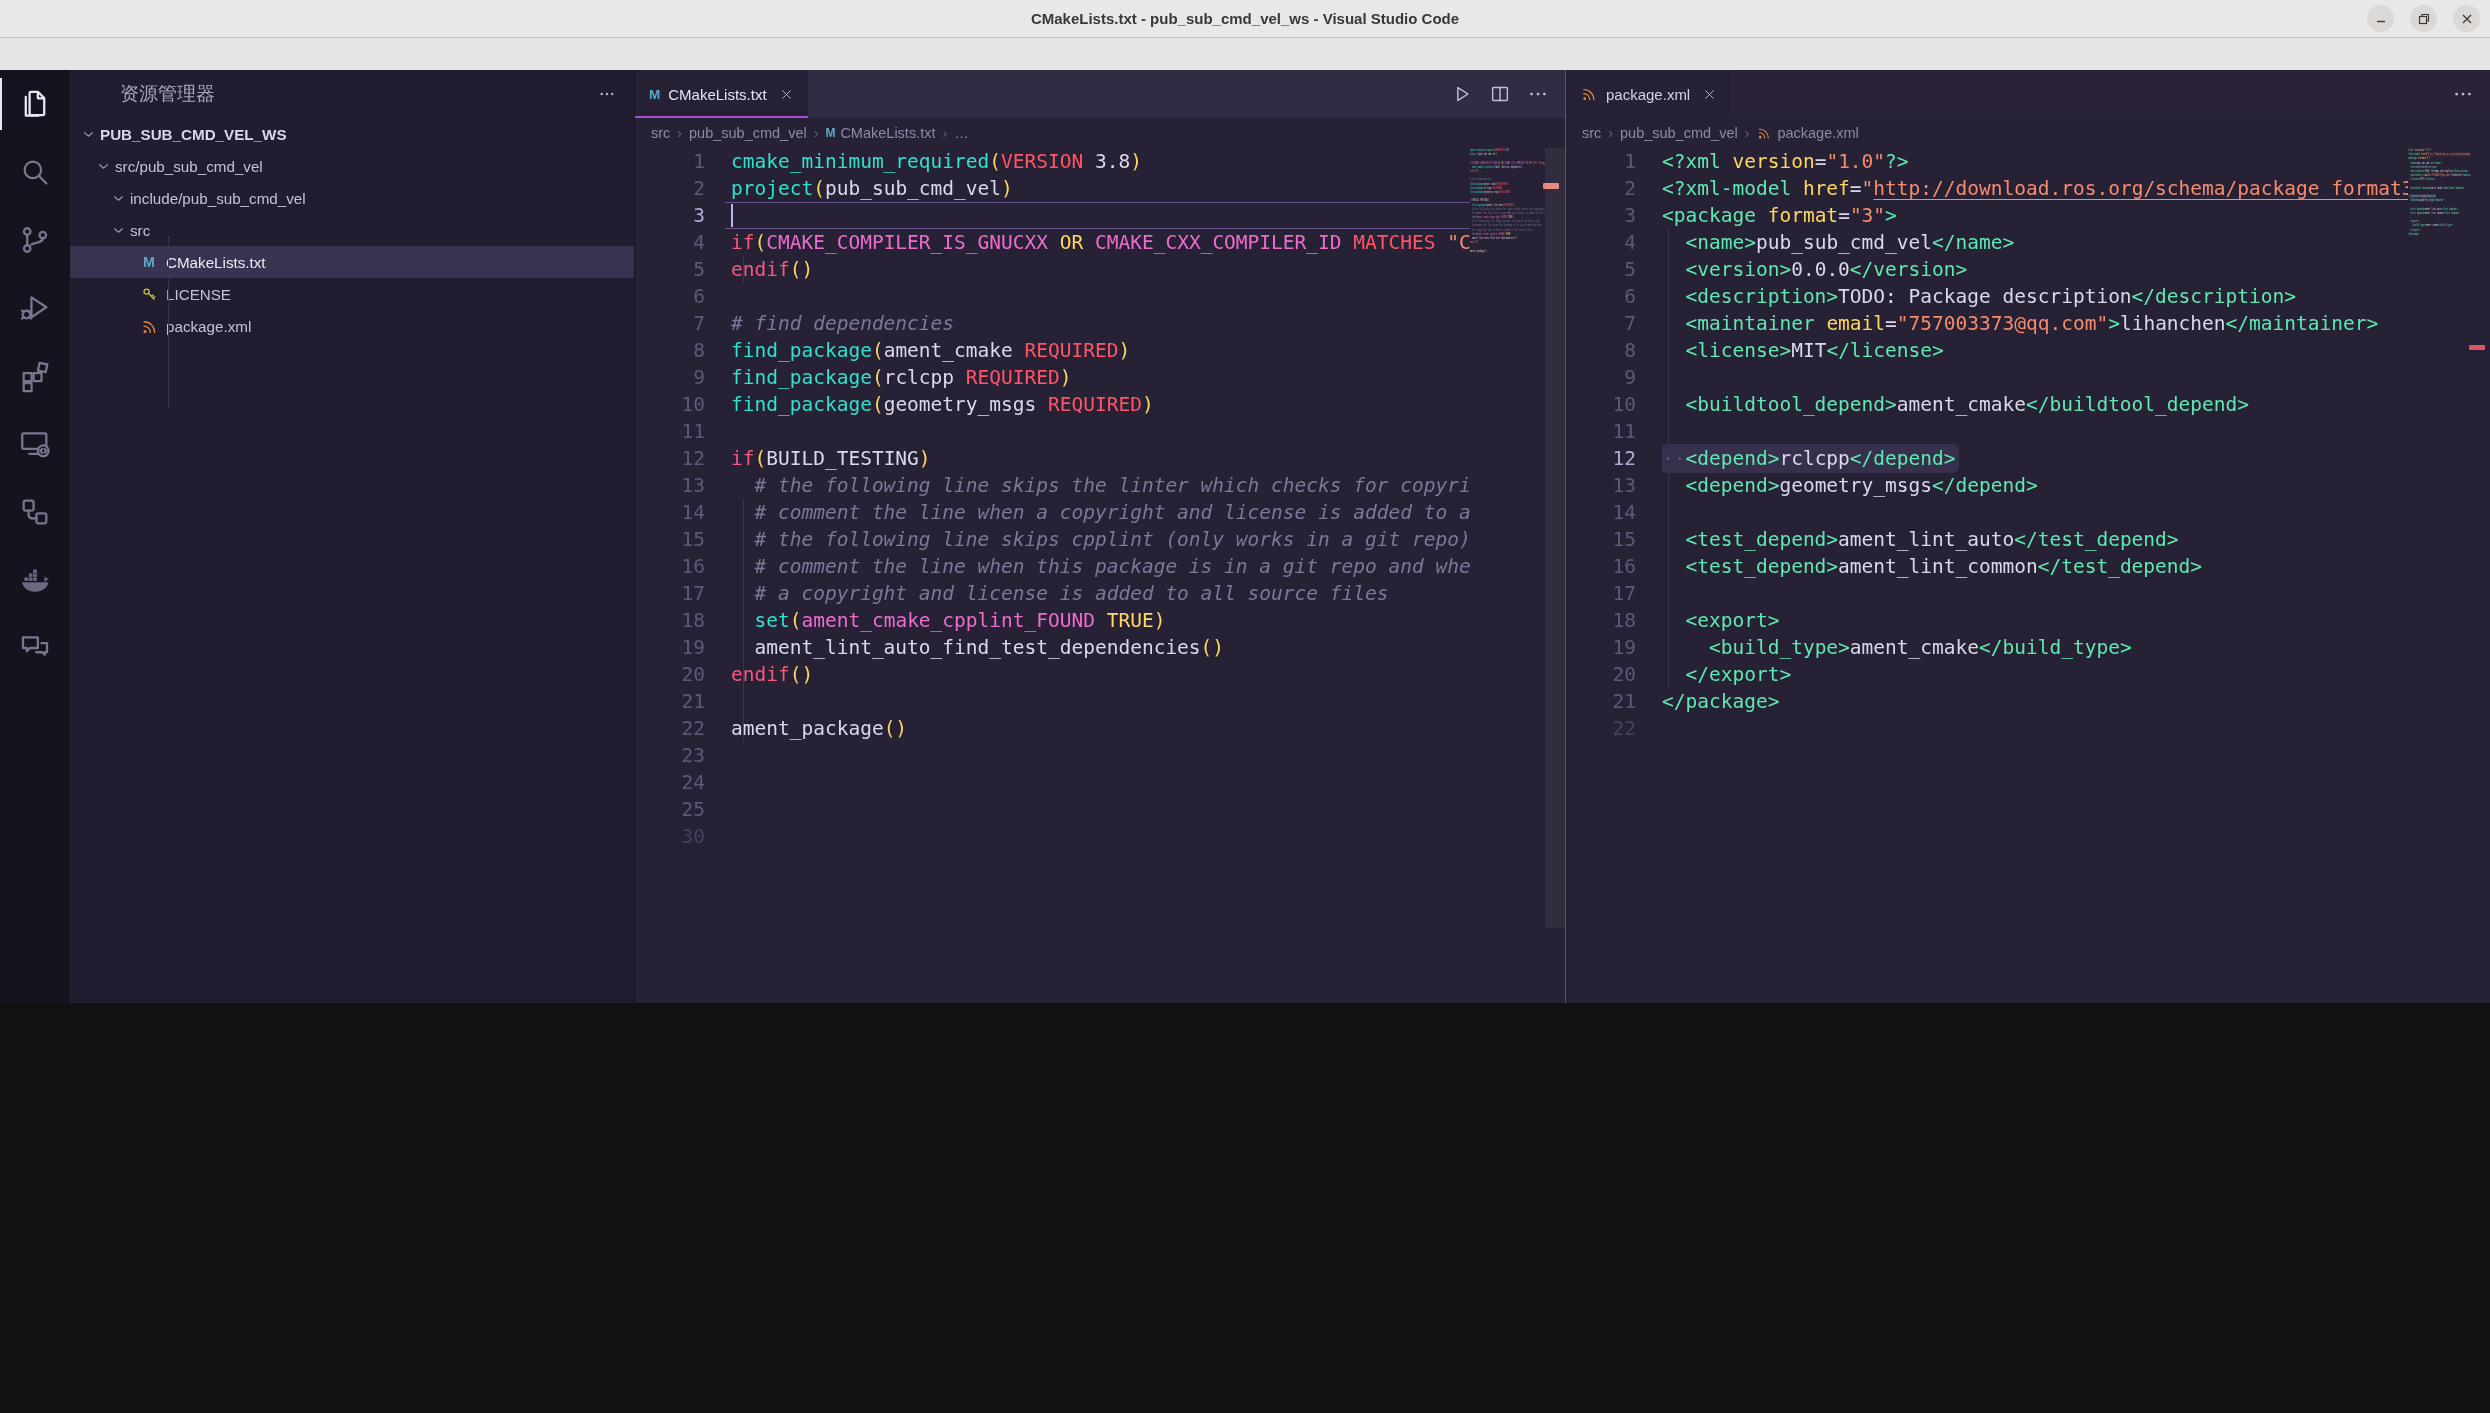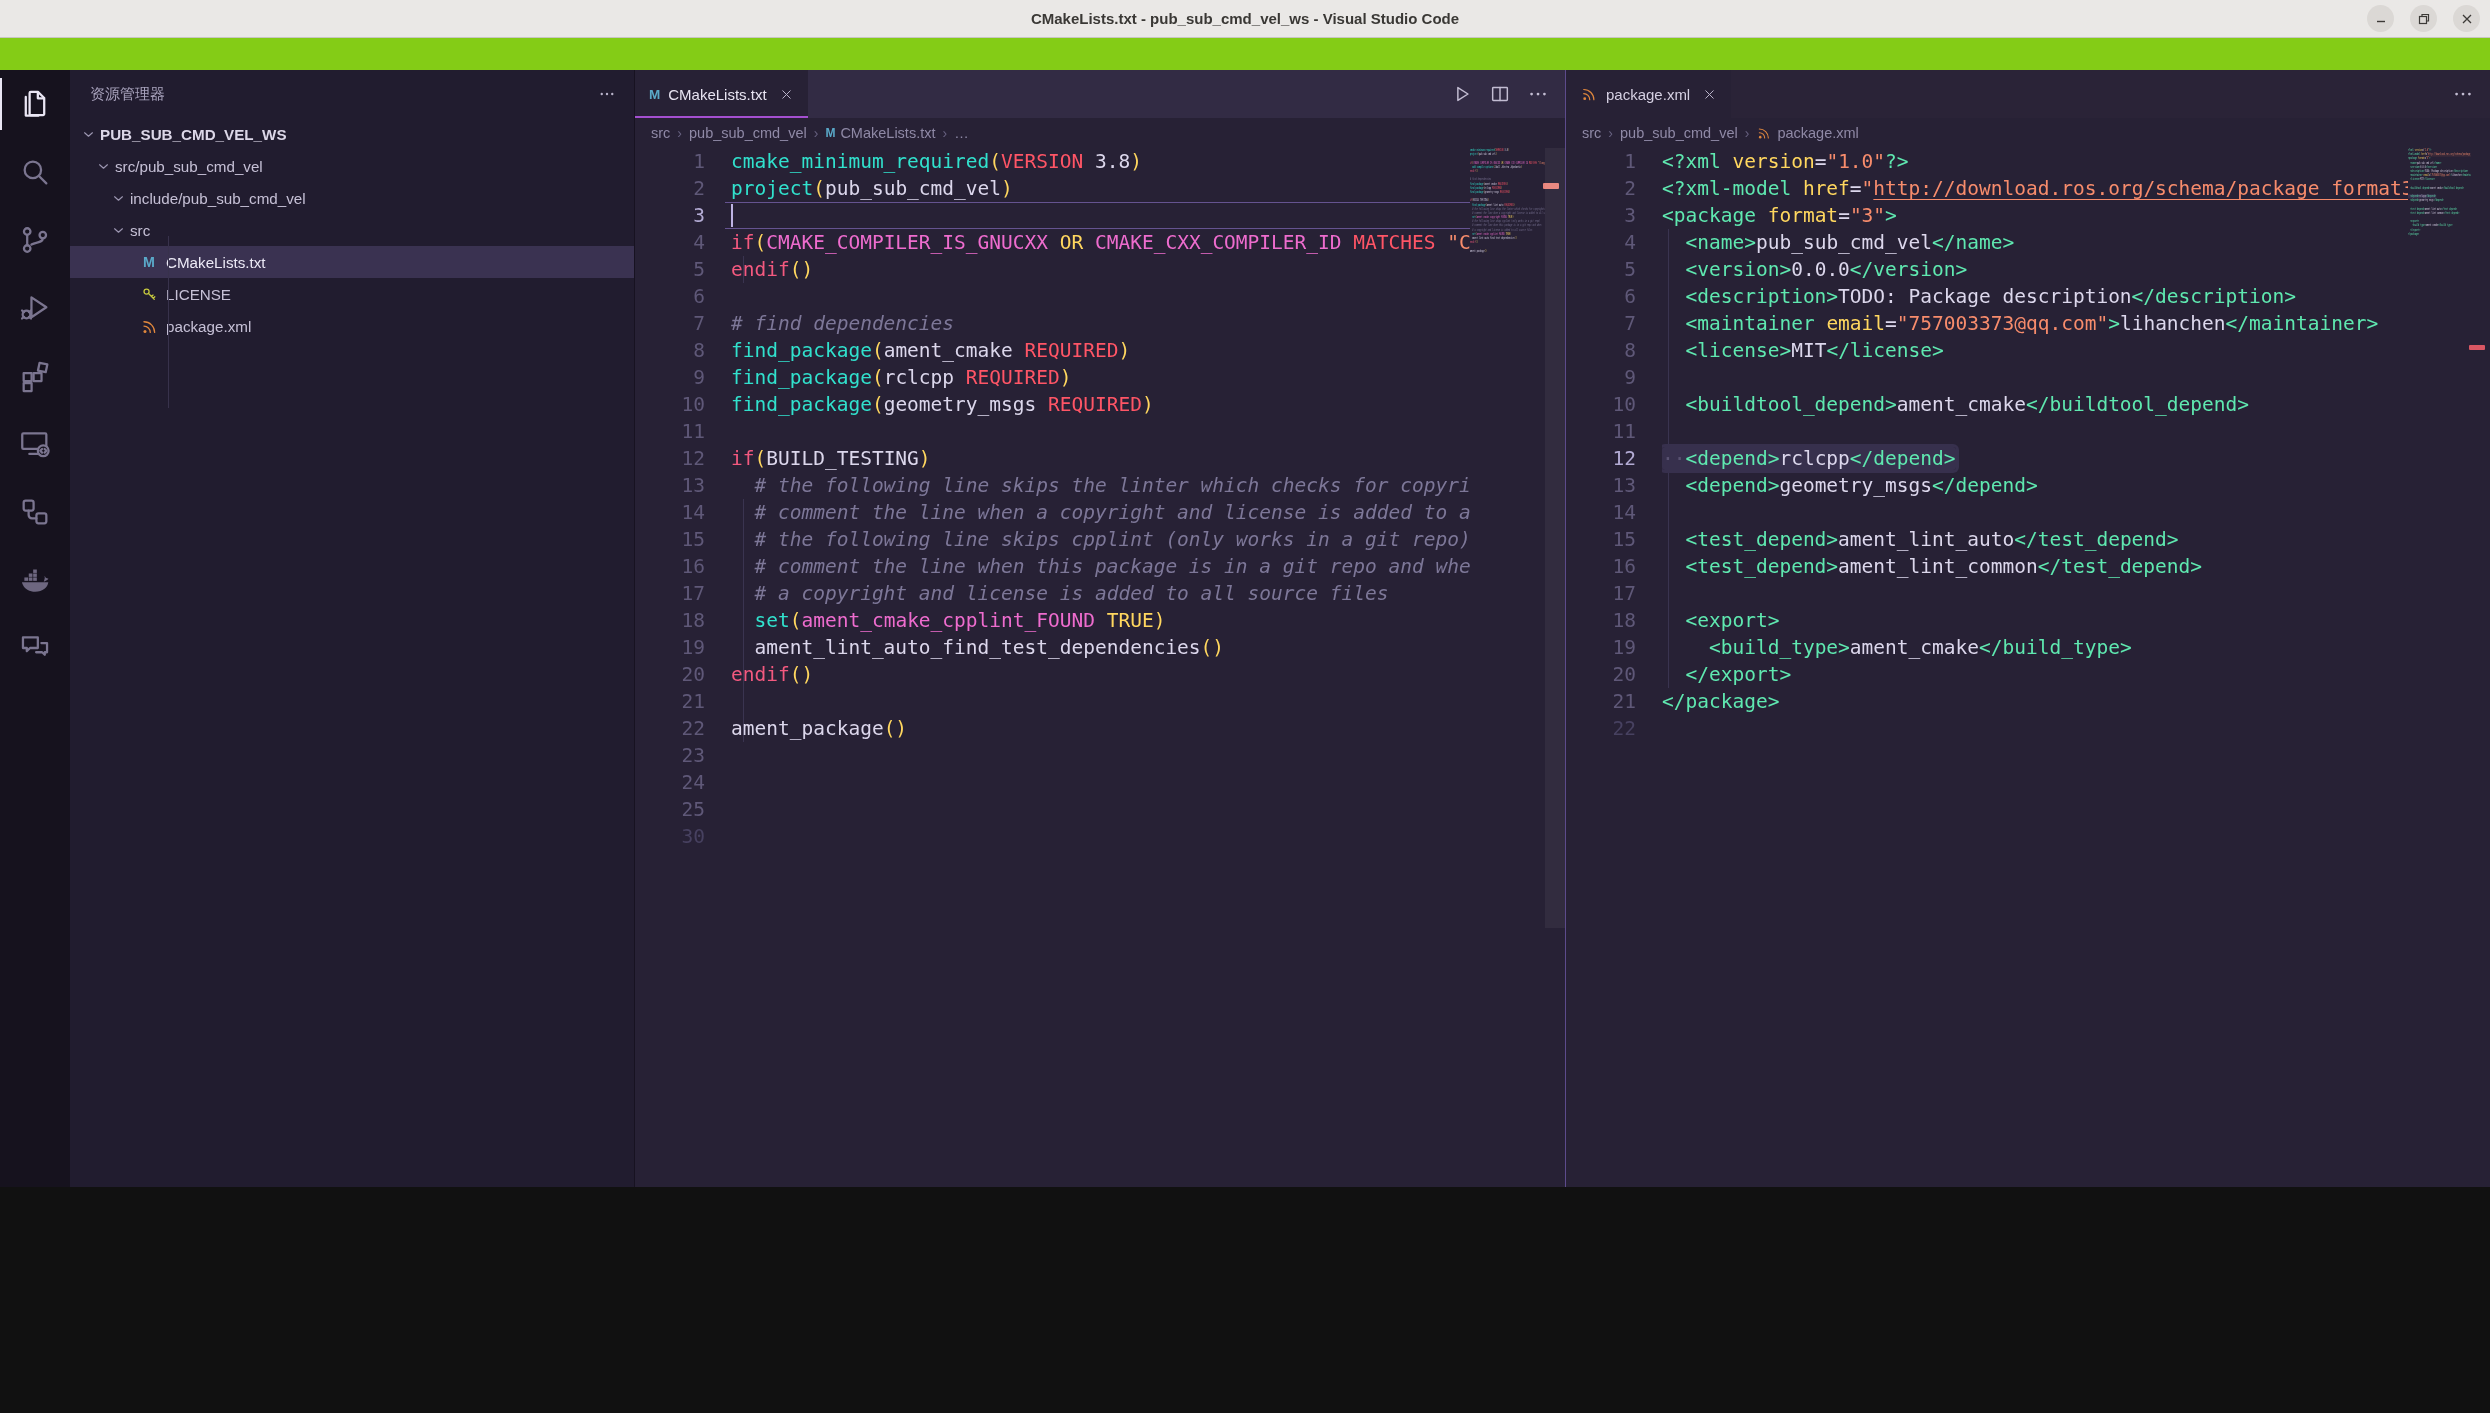--- a/index.html
+++ b/index.html
@@ -1,36 +1,36 @@
 <!DOCTYPE html>
 <html><head>
 <meta charset="utf-8">
 <style>
   html,body{margin:0;padding:0;background:#111;}
-  .app{position:relative;width:2490px;height:1187px;font-family:"Liberation Sans",sans-serif;overflow:hidden;background:#84cc16;}
+  .app{position:relative;width:2490px;height:1003px;font-family:"Liberation Sans",sans-serif;overflow:hidden;background:#e5e5e5;}
   
   .titlebar{position:absolute;left:0;top:0;width:2490px;height:37px;background:#eae8e6;border-bottom:1px solid #c8c5c2;display:flex;align-items:center;justify-content:center;}
   .titlebar .wtitle{font-size:15px;font-weight:bold;color:#3a3835;}
   .winbtns{position:absolute;right:10px;top:5px;display:flex;gap:16px;}
   .winbtn{width:27px;height:27px;border-radius:50%;background:#dbd8d5;color:#3c3a37;display:flex;align-items:center;justify-content:center;font-size:13px;}
   
   .menubar{position:absolute;left:0;top:38px;width:2490px;height:32px;background:#fbfaf9;display:flex;align-items:center;padding-left:4px;box-sizing:border-box;}
   .menu-item{padding:0 11px;font-size:15px;color:#2f2d2a;height:100%;display:flex;align-items:center;}
   
   .main{position:absolute;left:0;top:70px;width:2490px;height:1313px;display:flex;}
   
   .activitybar{width:70px;height:100%;background:#16121e;display:flex;flex-direction:column;align-items:center;position:relative;flex:none;}
   .act-icon{width:70px;height:68px;display:flex;align-items:center;justify-content:center;color:#7b7590;position:relative;}
   .act-icon.active{color:#eae6f4;}
   .act-icon.active::before{content:"";position:absolute;left:0;top:8px;bottom:8px;width:2px;background:#eae6f4;}
   .act-bottom{margin-top:auto;display:flex;flex-direction:column;align-items:center;padding-bottom:6px;}
   .badge{position:absolute;right:10px;bottom:8px;background:#e9655f;color:#fff;font-size:11px;font-weight:bold;width:18px;height:18px;border-radius:50%;display:flex;align-items:center;justify-content:center;}
   
   .sidebar{width:565px;height:100%;background:#211c2f;position:relative;flex:none;border-right:1px solid #171221;box-sizing:border-box;}
-  .sb-header{height:48px;display:flex;align-items:center;padding:0 18px 0 20px;color:#aaa4be;font-size:15px;}
+  .sb-header{height:48px;display:flex;align-items:center;padding:0 18px 0 20px;color:#aaa4be;font-size:19px;margin-left:30px;}
   .sb-header .kebab{margin-left:auto;color:#b9b3ca;}
   .tree-row{height:32px;display:flex;align-items:center;color:#c6c0d6;font-size:15.2px;position:relative;}
   .tree-row.selected{background:#3a3251;color:#eceaf6;}
   .tree-row .chev{display:flex;align-items:center;margin-right:3px;color:#9d97b2;}
   .tree-row .ficon{width:22px;display:flex;align-items:center;justify-content:center;margin-right:6px;flex:none;}
   .tree-row.root{font-weight:bold;color:#dcd7e8;}
   .tree-guide{position:absolute;left:98px;top:166px;width:1px;height:172px;background:#38324c;}
   .sb-sections{position:absolute;left:0;bottom:0;width:100%;}
   .sb-section{height:31px;display:flex;align-items:center;padding-left:10px;color:#cbc5da;font-size:14.5px;font-weight:bold;}
   .sb-section .chev{margin-right:4px;color:#9d97b2;display:flex;align-items:center;}

